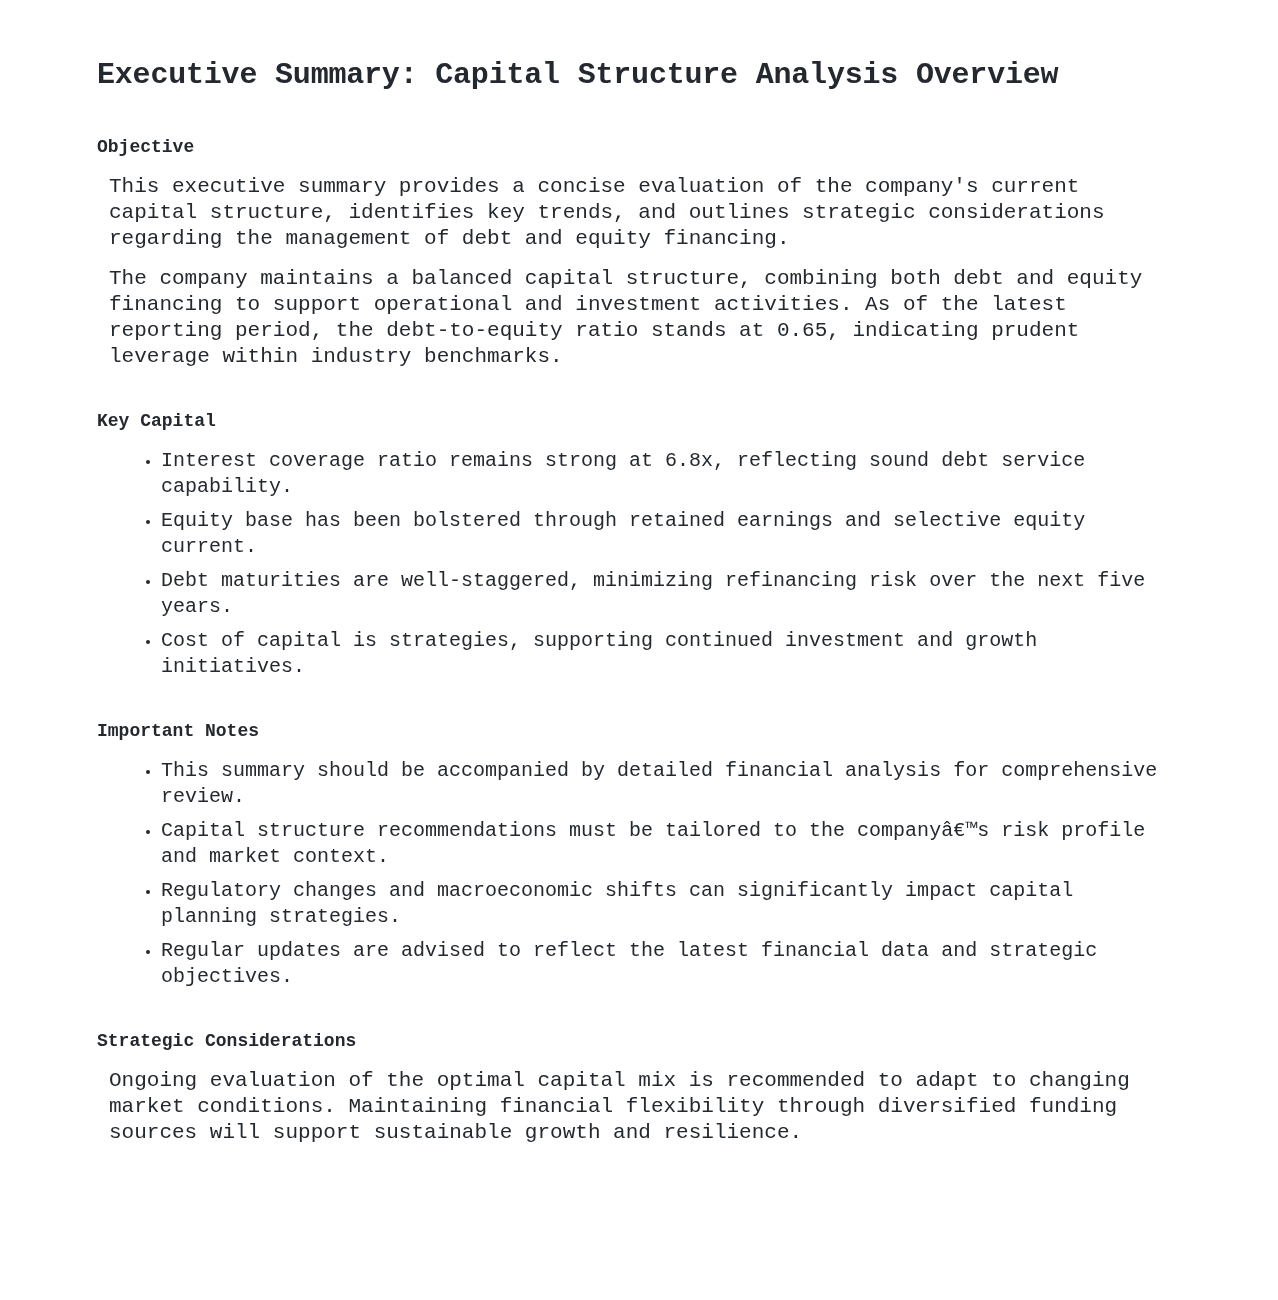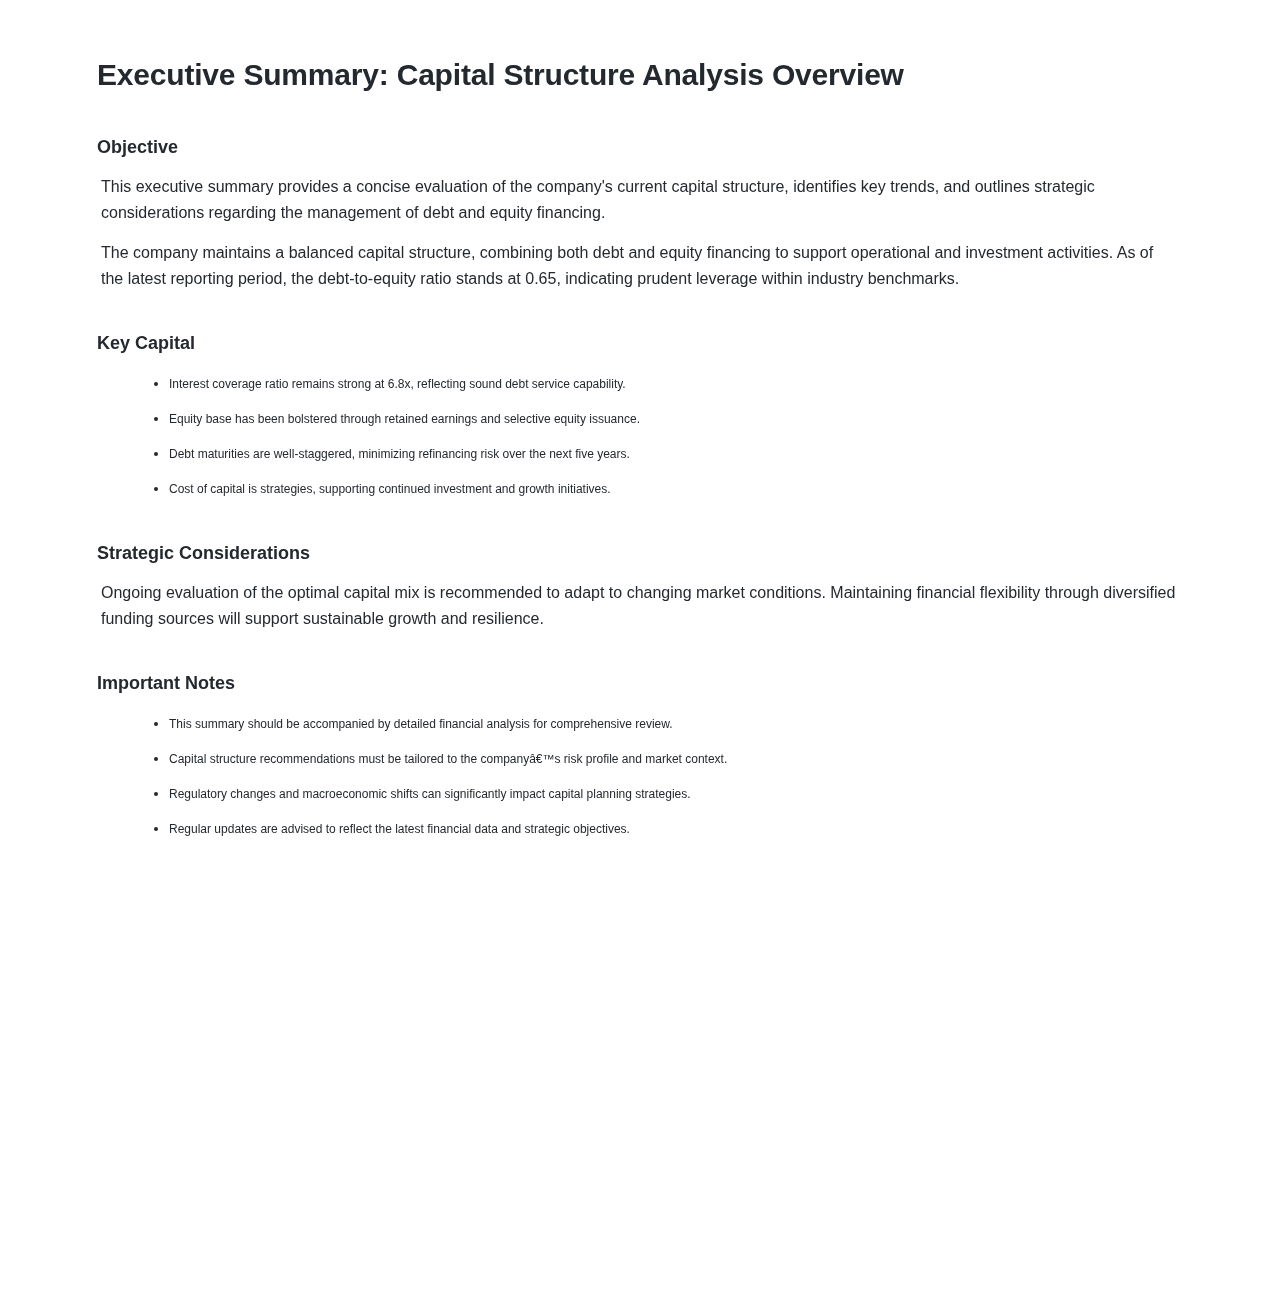--- a/index.html
+++ b/index.html
@@ -12,48 +12,49 @@
     width: 1278px;
     min-height: 1300px;
     font-family: "Liberation Sans", "DejaVu Sans", sans-serif;
     color: #24292f;
   }
   .page {
     width: 1278px;
     min-height: 1300px;
     padding: 54px 97px 20px 97px;
     background: #ffffff;
+    font-family: Liberation Mono, monospace;
   }
   h1.doc-title {
     font-size: 30px;
     line-height: 42px;
     font-weight: 700;
     margin: 0 0 18px 0;
     letter-spacing: -0.2px;
   }
   h3.section-heading {
     font-size: 18px;
     line-height: 26px;
     font-weight: 700;
     margin: 38px 0 14px 0;
   }
   p.section-paragraph {
-    font-size: 16px;
+    font-size: 21px;
     line-height: 26px;
-    margin: 14px 4px;
+    margin: 14px 12px;
   }
   ul.bullet-list {
     margin: 14px 0;
     padding-left: 64px;
     list-style: disc outside;
   }
   ul.bullet-list li {
-    font-size: 12px;
+    font-size: 20px;
     line-height: 26px;
-    margin: 8px 8px;
+    margin: 8px 0;
   }
   ul.bullet-list li::marker {
     font-size: 14px;
   }
 </style>
 </head>
 <body>
 
 <main class="page">
 
@@ -65,34 +66,34 @@
   </section>
 
   <section>
     <p class="section-paragraph">The company maintains a balanced capital structure, combining both debt and equity financing to support operational and investment activities. As of the latest reporting period, the debt-to-equity ratio stands at 0.65, indicating prudent leverage within industry benchmarks.</p>
   </section>
 
   <section>
     <h3 class="section-heading">Key Capital</h3>
     <ul class="bullet-list">
       <li>Interest coverage ratio remains strong at 6.8x, reflecting sound debt service capability.</li>
-      <li>Equity base has been bolstered through retained earnings and selective equity issuance.</li>
+      <li>Equity base has been bolstered through retained earnings and selective equity current.</li>
       <li>Debt maturities are well-staggered, minimizing refinancing risk over the next five years.</li>
       <li>Cost of capital is strategies, supporting continued investment and growth initiatives.</li>
     </ul>
-  </section>
-
-  <section>
-    <h3 class="section-heading">Strategic Considerations</h3>
-    <p class="section-paragraph">Ongoing evaluation of the optimal capital mix is recommended to adapt to changing market conditions. Maintaining financial flexibility through diversified funding sources will support sustainable growth and resilience.</p>
   </section>
 
   <section>
     <h3 class="section-heading">Important Notes</h3>
     <ul class="bullet-list">
       <li>This summary should be accompanied by detailed financial analysis for comprehensive review.</li>
       <li>Capital structure recommendations must be tailored to the companyâ€™s risk profile and market context.</li>
       <li>Regulatory changes and macroeconomic shifts can significantly impact capital planning strategies.</li>
       <li>Regular updates are advised to reflect the latest financial data and strategic objectives.</li>
     </ul>
   </section>
 
+  <section>
+    <h3 class="section-heading">Strategic Considerations</h3>
+    <p class="section-paragraph">Ongoing evaluation of the optimal capital mix is recommended to adapt to changing market conditions. Maintaining financial flexibility through diversified funding sources will support sustainable growth and resilience.</p>
+  </section>
+
 </main>
 
 </body></html>

